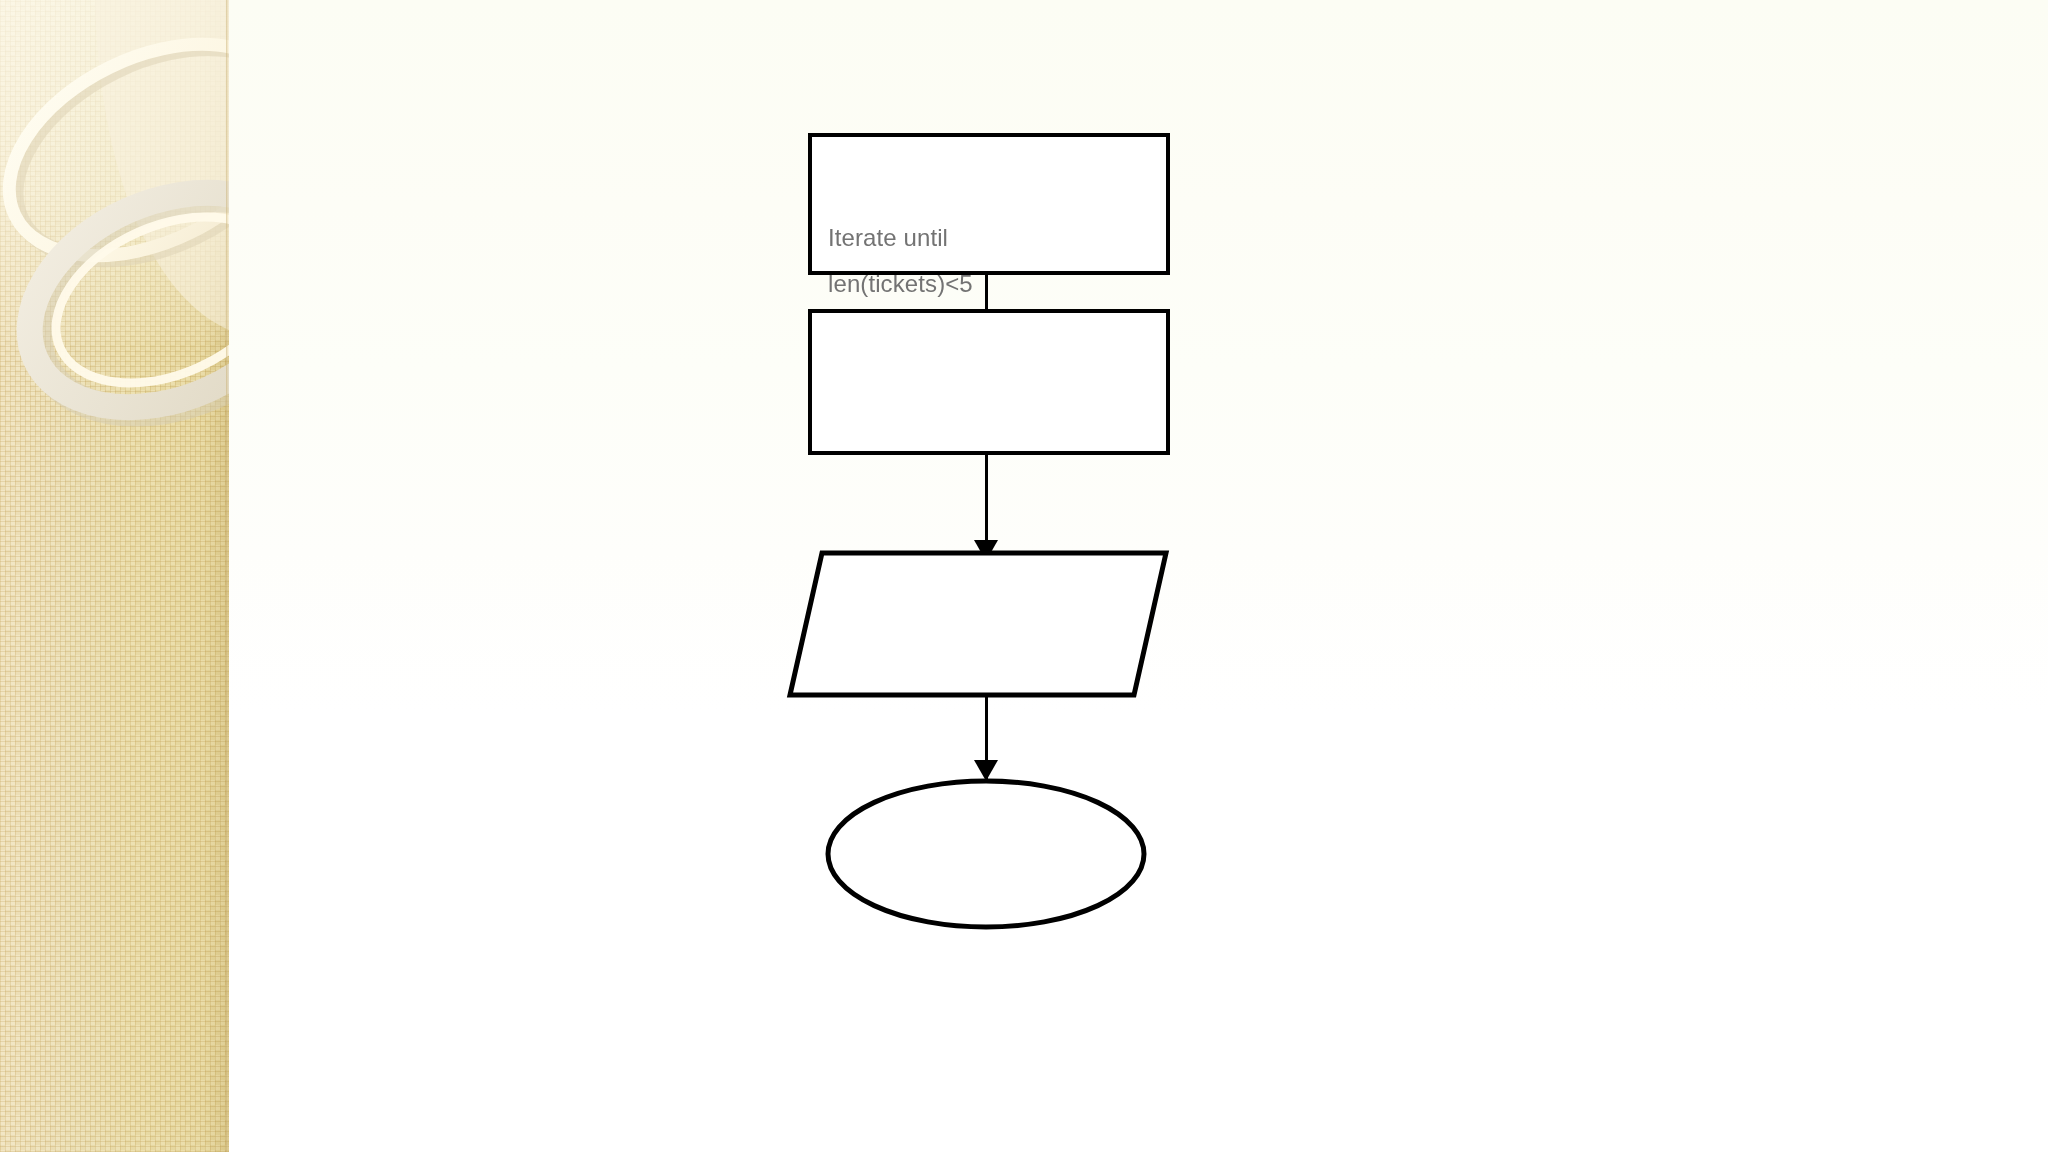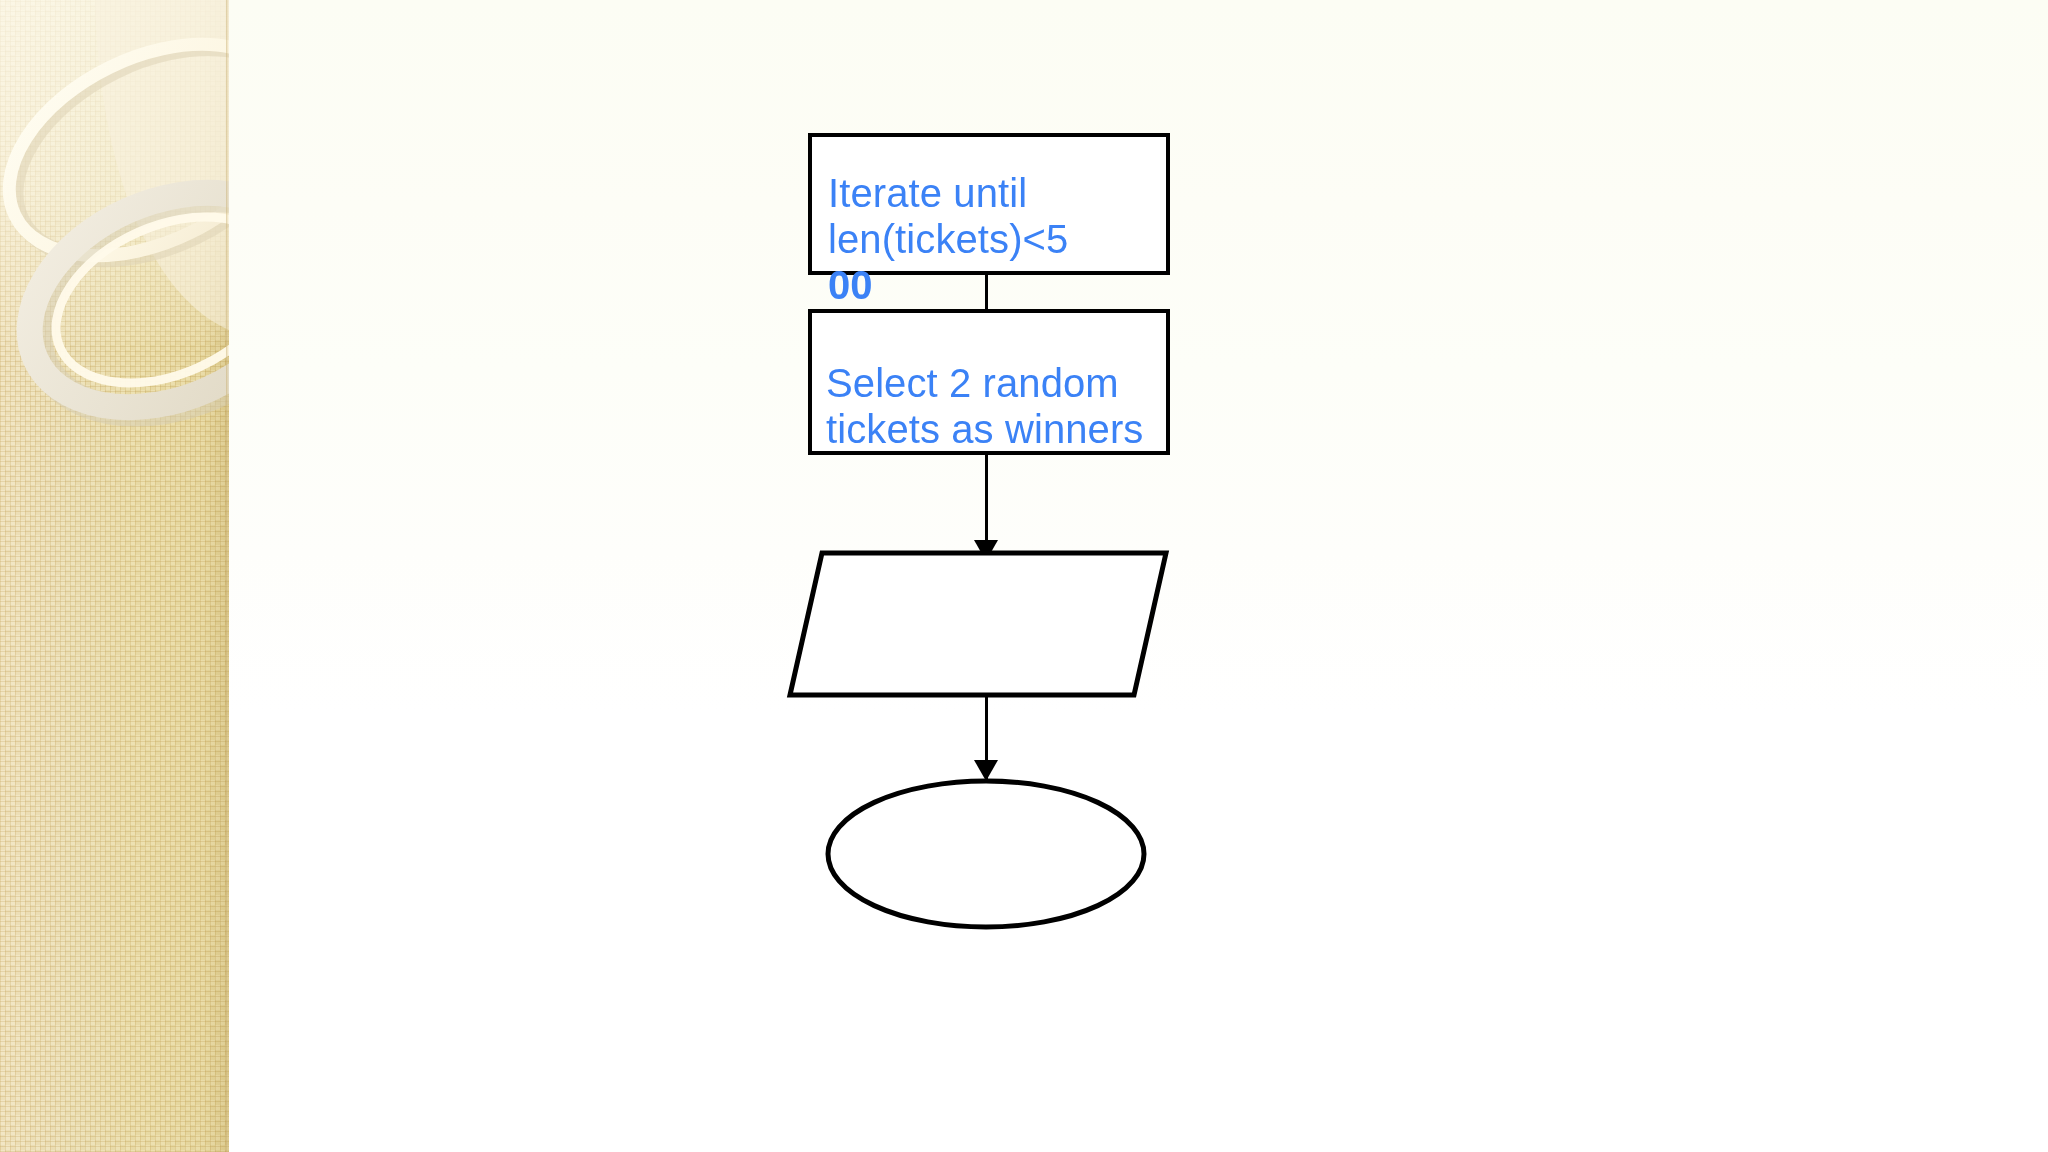--- a/index.html
+++ b/index.html
@@ -118,26 +118,27 @@
     inset: 0;
   }
   .shape-box {
     position: absolute;
     box-sizing: border-box;
     border: 4px solid #000000;
     background: #ffffff;
   }
   .shape-text {
     position: absolute;
-    color: #3b82f6;
+    color: #737373;
     font-family: "Liberation Sans", sans-serif;
-    font-size: 40px;
+    font-size: 24px;
     line-height: 46px;
     white-space: pre-line;
     letter-spacing: 0.1px;
+    margin-top: 45px;
   }
 
   
   #box-iterate { left: 808px; top: 133px; width: 362px; height: 142px; }
   #box-iterate-text {
     left: 828px; top: 170px; width: 340px;
     text-align: left;
   }
   #box-iterate-overflow {
     left: 828px; top: 262px; width: 200px;
@@ -253,22 +254,20 @@
   <div class="flow-layer">
 
     <div class="shape-box" id="box-iterate"></div>
     <div class="shape-text" id="box-iterate-text">Iterate until
 len(tickets)&lt;5</div>
     <div class="shape-text" id="box-iterate-overflow">00</div>
 
     <div class="connector-line" id="conn-1"></div>
 
     <div class="shape-box" id="box-select"></div>
-    <div class="shape-text" id="box-select-text">Select 2 random
-tickets as winners</div>
 
     <div class="connector-line" id="conn-2"></div>
     <div class="arrow-head" id="arrow-head-2"></div>
 
     <svg id="shape-print" viewBox="0 0 384 150">
       <polygon points="36,4 380,4 348,146 4,146" fill="#ffffff" stroke="#000000" stroke-width="5" stroke-linejoin="miter"></polygon>
     </svg>
 
     <div class="connector-line" id="conn-3"></div>
     <div class="arrow-head" id="arrow-head-3"></div>

